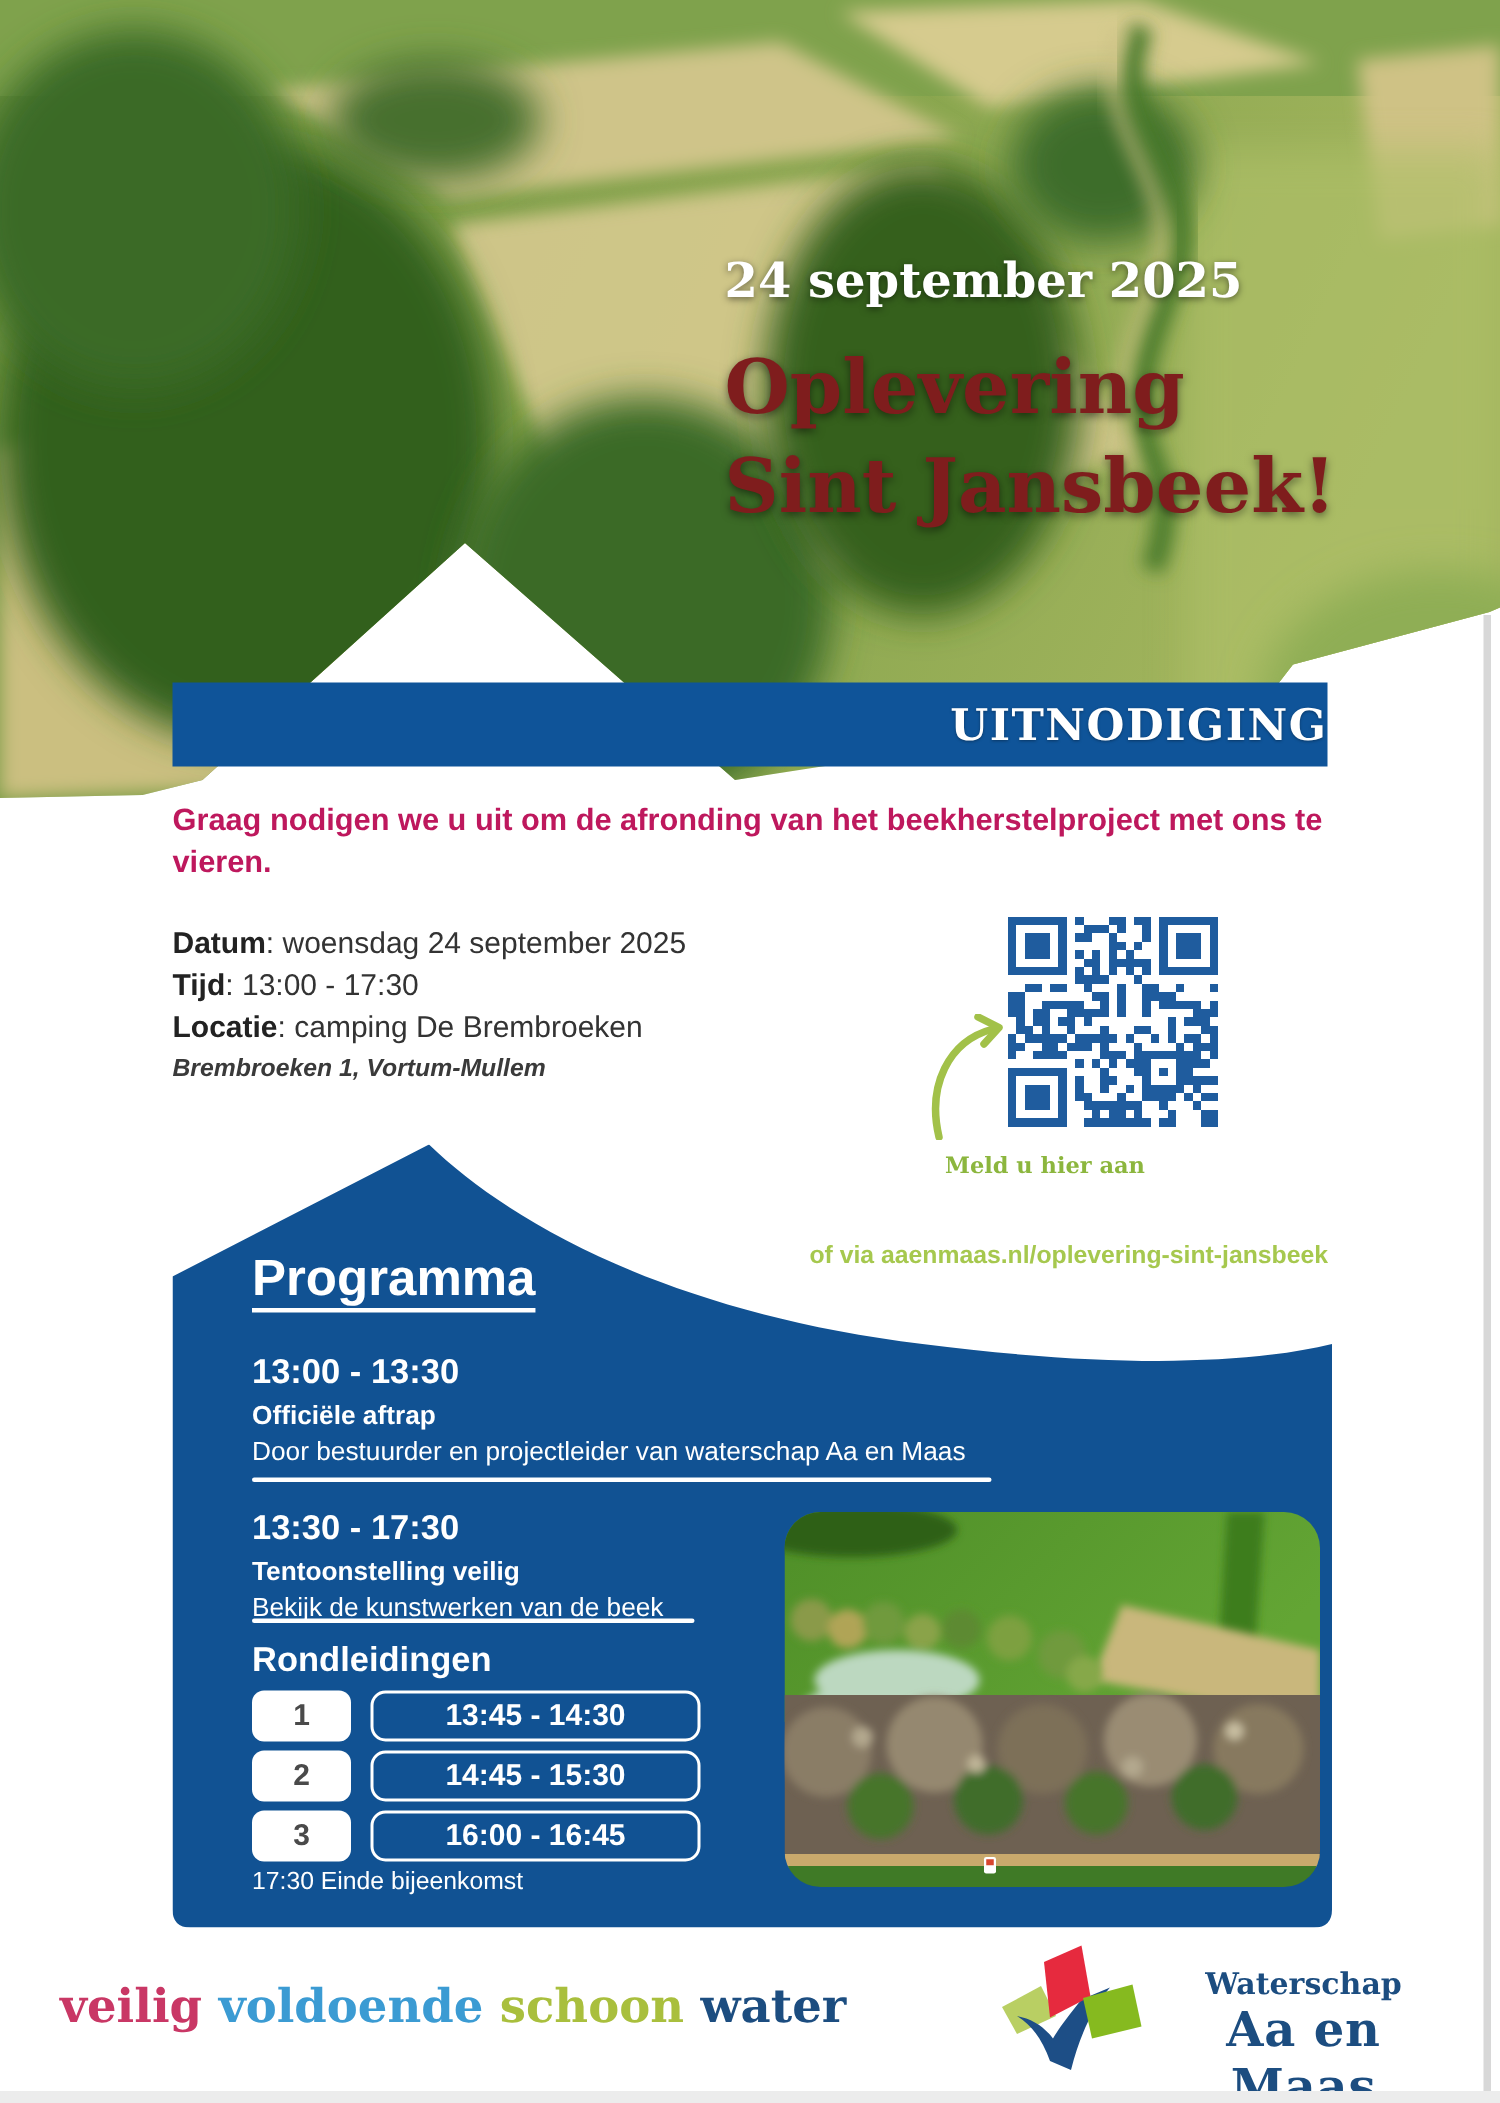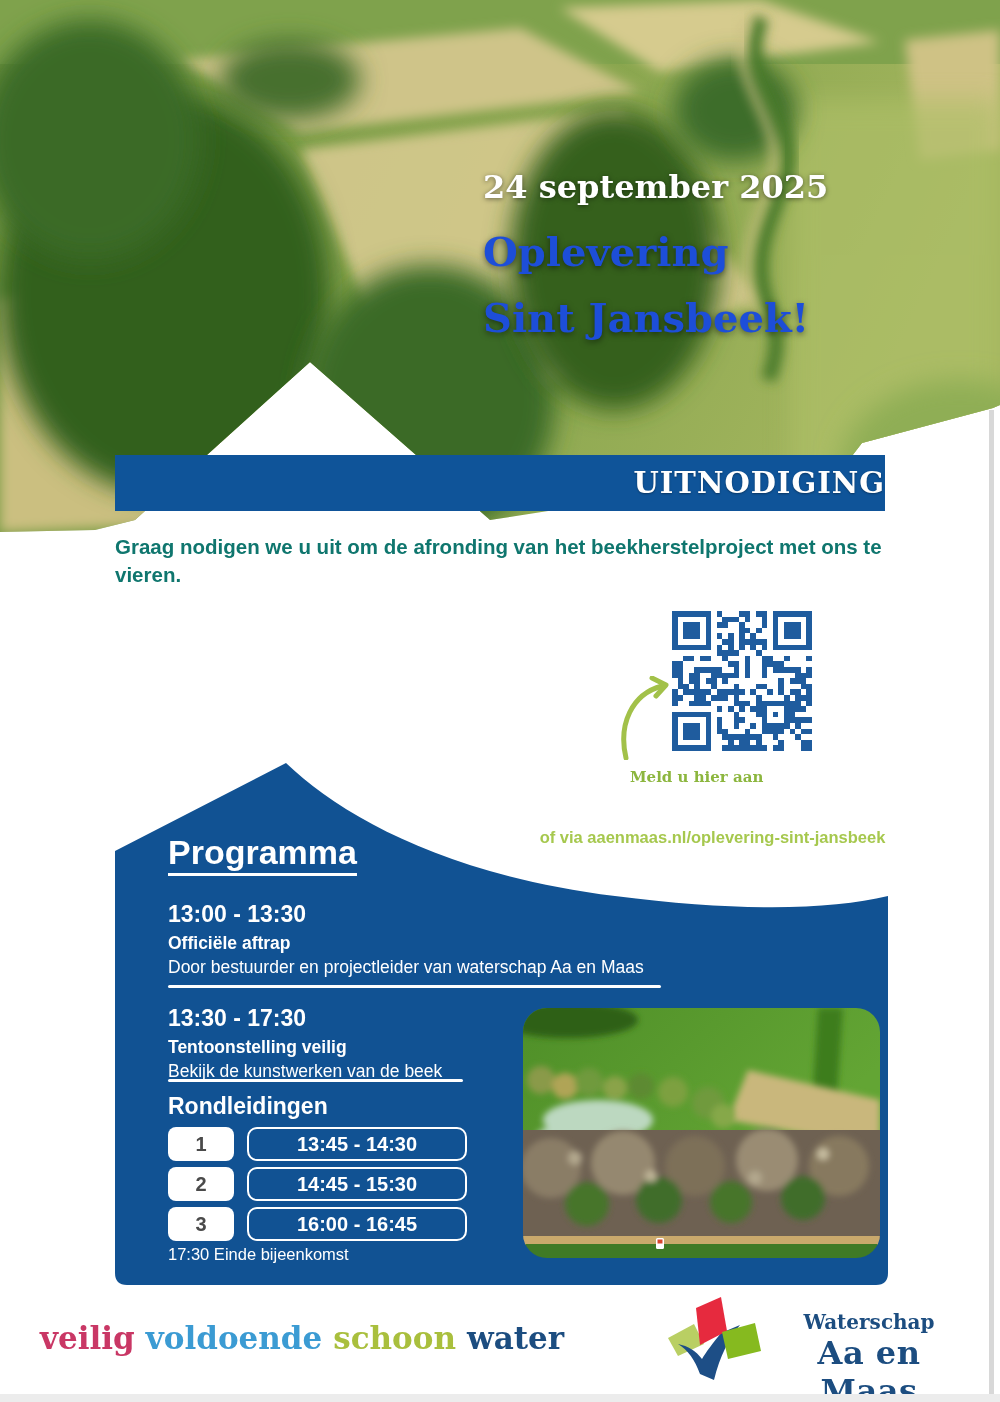--- a/index.html
+++ b/index.html
@@ -6,33 +6,33 @@
   body { background:#ffffff; font-family:"Liberation Sans", sans-serif; }
   .page { position:relative; width:1000px; height:1402px; background:#ffffff; overflow:hidden; }
 
   
   .hero { position:absolute; left:0; top:0; width:1000px; height:532px;
           clip-path: polygon(0 0,1000px 0,1000px 405px,993px 408px,862px 443px,845px 465px,490px 520px,310px 362px,135px 520px,95px 530px,0 532px); }
   .hero svg { display:block; }
   .hero-date  { position:absolute; left:483px; top:168px; font-family:"DejaVu Serif", serif; font-weight:bold;
                 font-size:32px; color:#ffffff; text-shadow:0 1px 5px rgba(0,0,0,.5); }
   .hero-title { position:absolute; left:483px; font-family:"DejaVu Serif", serif; font-weight:bold;
-                font-size:40px; color:#1d4ed8; text-shadow:0 2px 6px rgba(0,0,0,.5); }
+                font-size:50px; color:#7f1d1d; text-shadow:0 2px 6px rgba(0,0,0,.5); }
   .hero-title.l1 { top:228px; }
   .hero-title.l2 { top:294px; }
 
   
   .banner { position:absolute; left:115px; top:455px; width:770px; height:56px; background:#0f5499;
             display:flex; align-items:center; justify-content:flex-end; }
   .banner span { font-family:"DejaVu Serif", serif; font-weight:bold; font-size:29px; letter-spacing:1px;
                  color:#ffffff; text-shadow:0 1px 2px rgba(0,0,0,.35); }
 
   
   .intro { position:absolute; left:115px; top:533px; width:780px; font-size:20.5px; font-weight:bold;
-           color:#0f766e; line-height:1.36; }
+           color:#be185d; line-height:1.36; }
   .details { position:absolute; left:115px; top:615px; width:480px; font-size:20px; color:#333333; line-height:1.4; }
   .details .lbl { font-weight:bold; color:#222; }
   .details .address { font-style:italic; font-weight:bold; font-size:16.5px; color:#3a3a3a; margin-top:2px; }
 
   
   .qr-box { position:absolute; left:672px; top:610px; width:140px; height:142px; }
   .arrow-box { position:absolute; left:618px; top:676px; width:62px; height:84px; }
   .qr-caption { position:absolute; left:630px; top:768px; width:215px; text-align:left;
                 font-family:"DejaVu Serif", serif; font-weight:bold; font-size:15px; color:#8cb63e; }
   .qr-link { position:absolute; left:500px; top:828px; width:425px; text-align:center;
@@ -114,20 +114,26 @@
     <div class="hero-title l1">Oplevering</div>
     <div class="hero-title l2">Sint Jansbeek!</div>
   </div>
 
   <div class="banner">
     <span>UITNODIGING</span>
   </div>
 
   <p class="intro">Graag nodigen we u uit om de afronding van het beekherstelproject met ons te vieren.</p>
 
+  <div class="details">
+    <div><span class="lbl">Datum</span><span>: woensdag 24 september 2025</span></div>
+    <div><span class="lbl">Tijd</span><span>: 13:00 - 17:30</span></div>
+    <div><span class="lbl">Locatie</span><span>: camping De Brembroeken</span></div>
+    <div class="address">Brembroeken 1, Vortum-Mullem</div>
+  </div>
 
   <div class="qr-box">
     <svg id="qr-svg" width="140" height="142" viewBox="0 0 25 25" shape-rendering="crispEdges">
         <rect x="8" y="0" width="1" height="1" fill="#1f5c9e"></rect>
         <rect x="12" y="0" width="1" height="1" fill="#1f5c9e"></rect>
         <rect x="13" y="0" width="1" height="1" fill="#1f5c9e"></rect>
         <rect x="15" y="0" width="1" height="1" fill="#1f5c9e"></rect>
         <rect x="16" y="0" width="1" height="1" fill="#1f5c9e"></rect>
         <rect x="9" y="1" width="1" height="1" fill="#1f5c9e"></rect>
         <rect x="10" y="1" width="1" height="1" fill="#1f5c9e"></rect>

